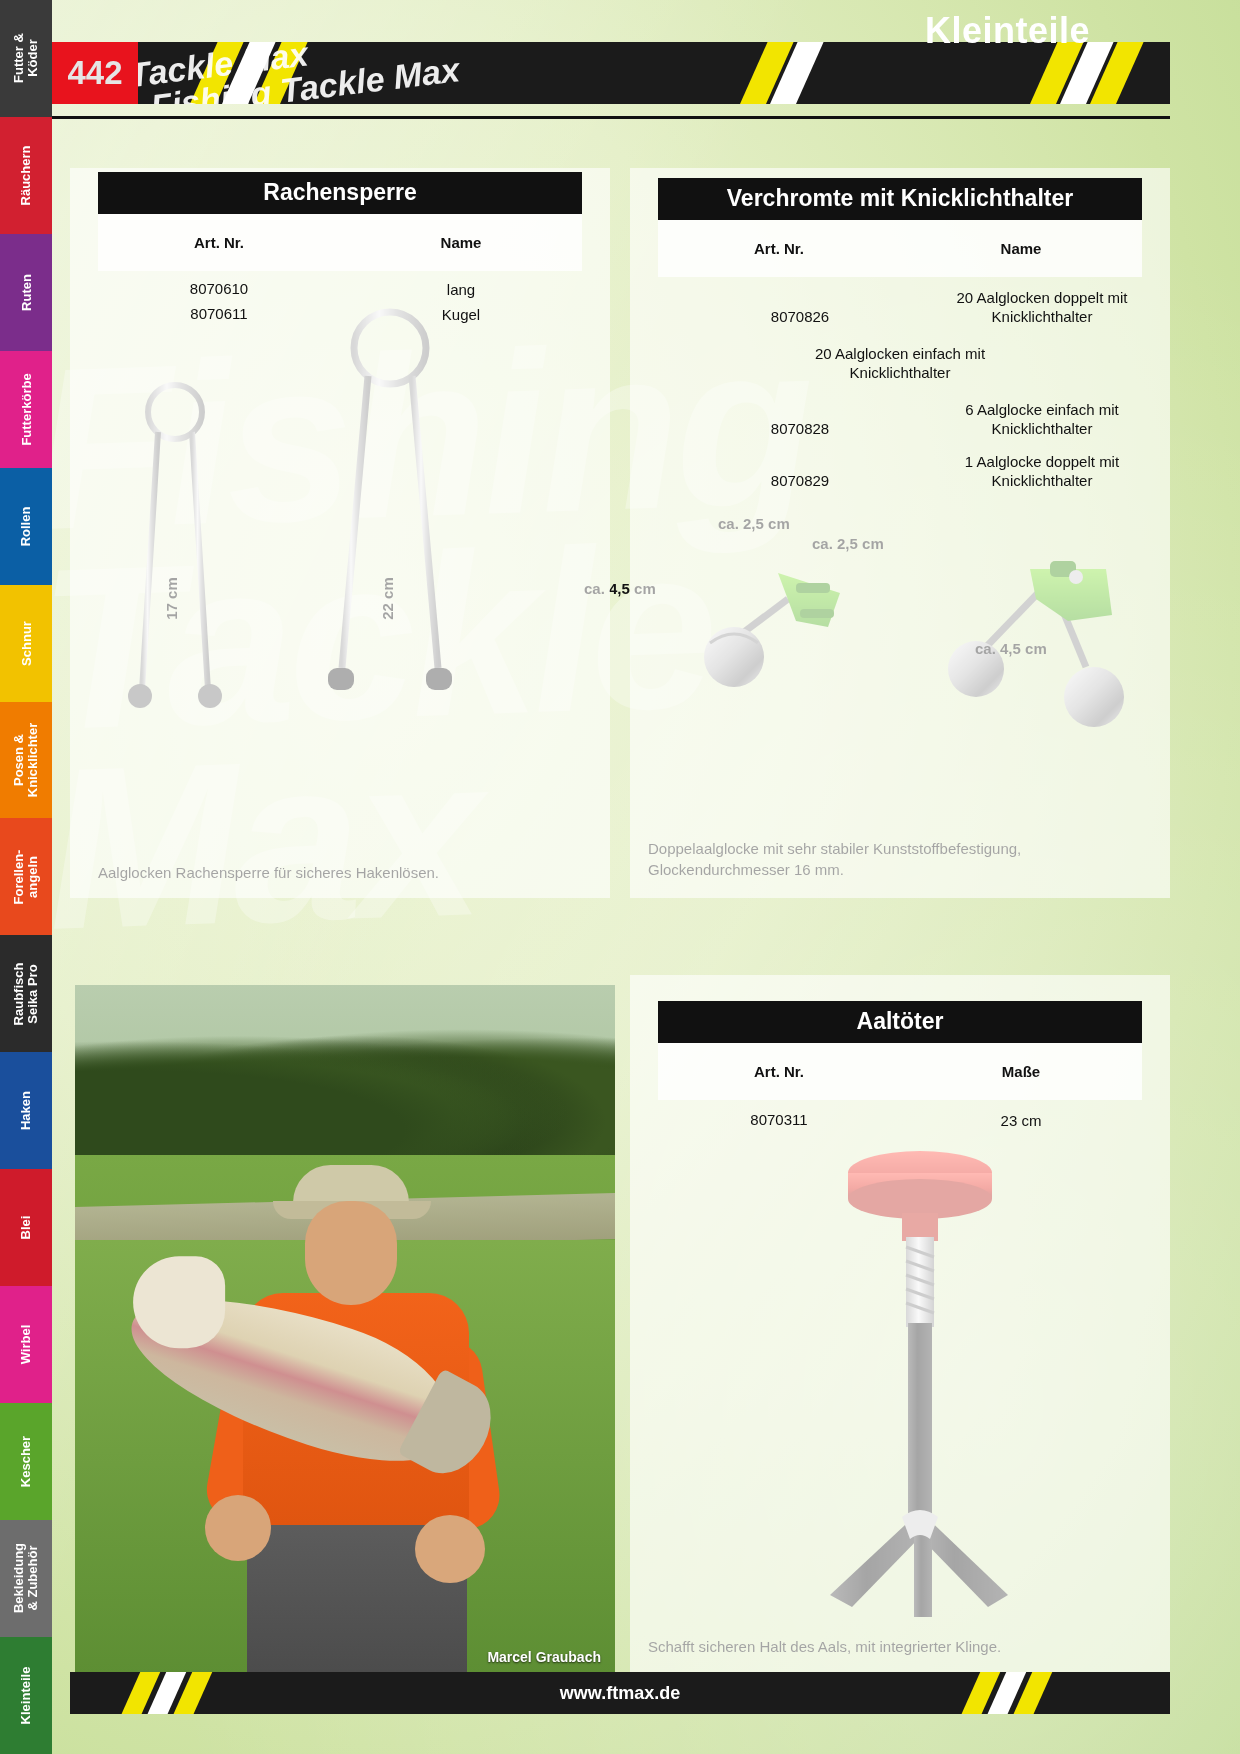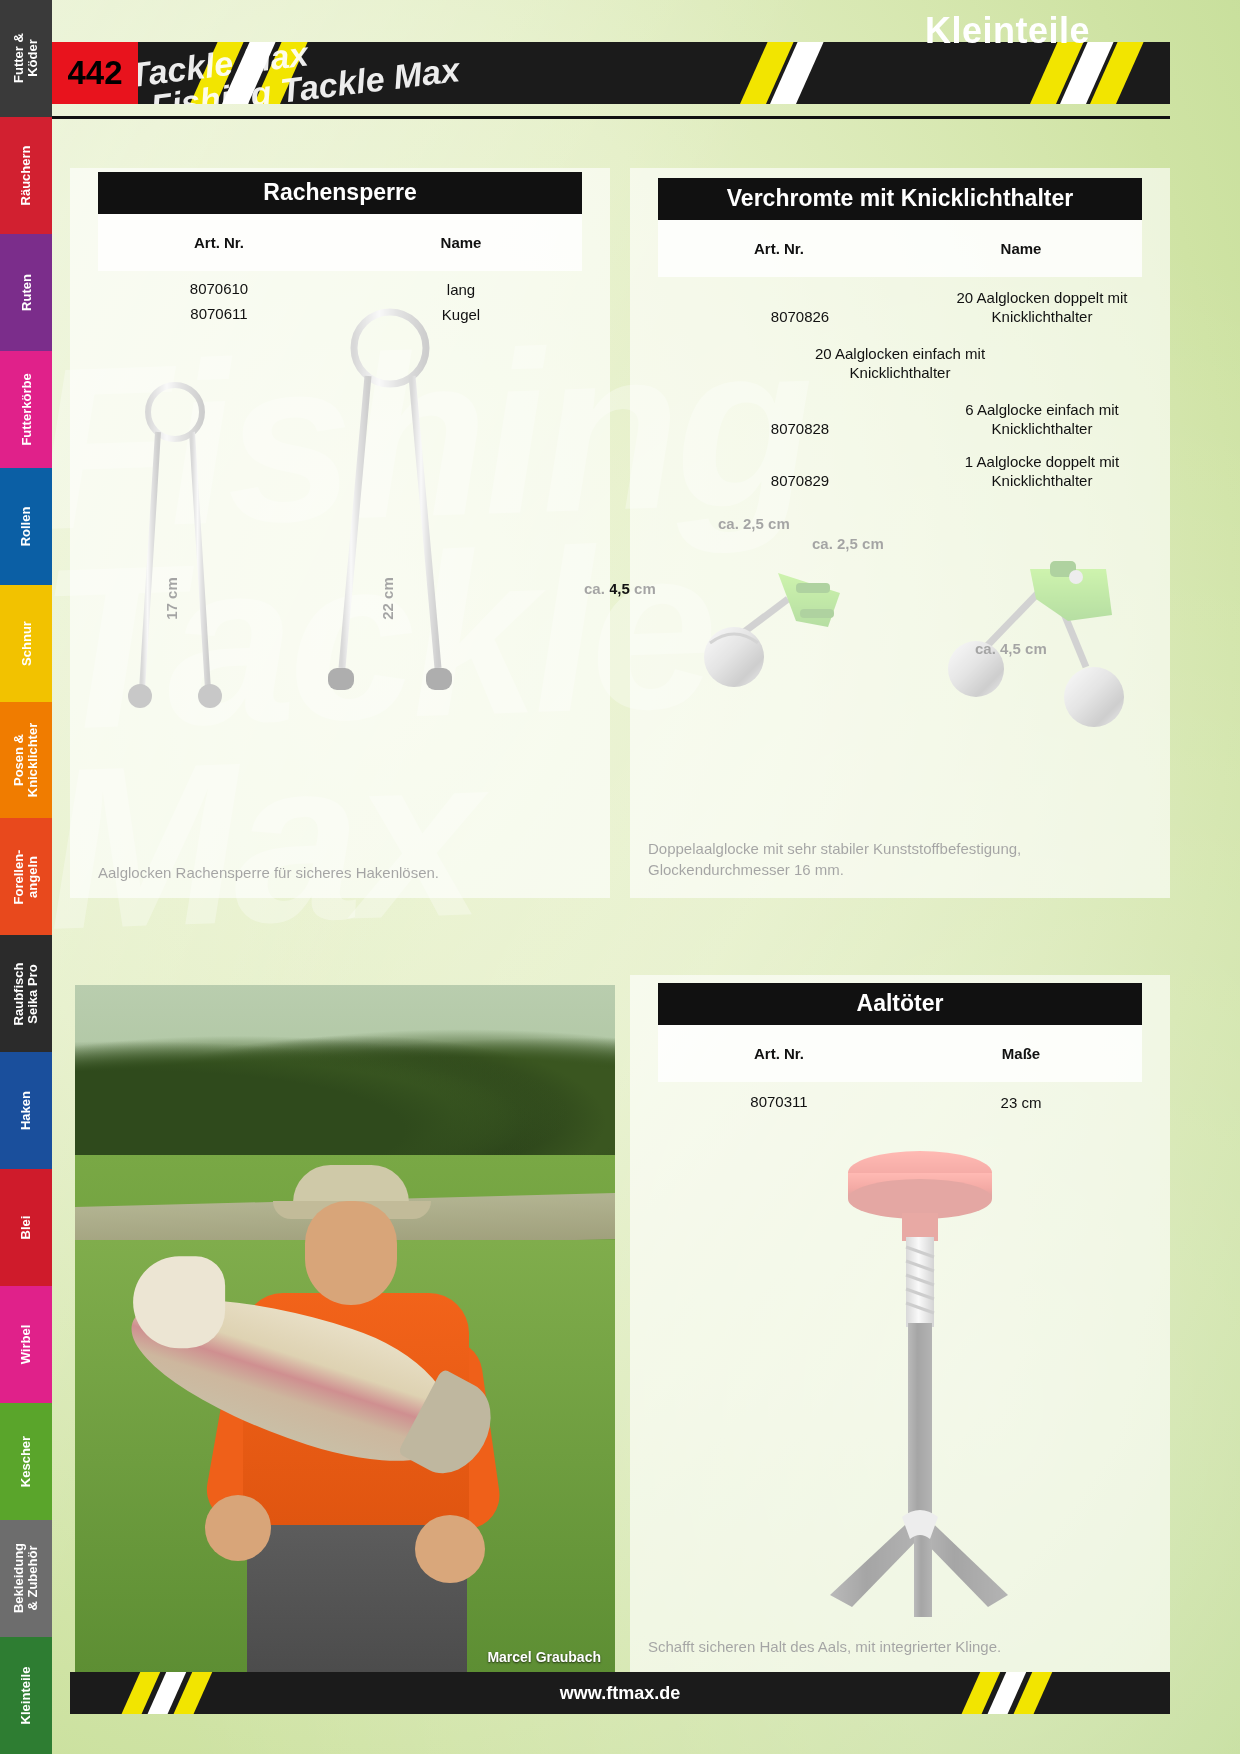--- a/index.html
+++ b/index.html
@@ -49,21 +49,21 @@
     background:#1b1b1b; overflow:hidden; z-index:10;
   }
   .header .stripes{ position:absolute; inset:0; overflow:hidden; }
   .header .stripe{
     position:absolute; top:-20px; width:26px; height:110px; background:#f2e500;
     transform:skewX(-24deg);
   }
   .header .stripe.w{ background:#ffffff; }
   .pagenum{
     position:absolute; left:52px; top:42px; width:86px; height:62px;
-    background:#e8131d; color:#000000; font-size:33px; font-weight:bold;
+    background:#e8131d; color:#e5e5e5; font-size:33px; font-weight:bold;
     display:flex; align-items:center; justify-content:center; z-index:12;
   }
   .header-title{
     position:absolute; right:150px; top:0; height:62px; display:flex; align-items:center;
     color:#fff; font-size:36px; font-weight:bold; letter-spacing:0.5px; z-index:13;
   }
   .header-ghost{
     position:absolute; left:80px; top:-4px; color:#fff; font-weight:bold;
     font-size:34px; font-style:italic; opacity:0.92; transform:rotate(-7deg);
     line-height:34px; z-index:11; white-space:nowrap;
@@ -374,21 +374,21 @@
   </svg>
   <div class="lbl" style="left:78px; top:-40px;">ca. 2,5 cm</div>
   <div class="lbl" style="left:-56px; top:25px;">ca. 4,5 cm</div>
   <div class="lbl" style="left:172px; top:-20px;">ca. 2,5 cm</div>
   <div class="lbl" style="left:335px; top:85px;">ca. 4,5 cm</div>
 </div>
 
 <div class="desc" style="left:648px; top:838px; width:470px;">Doppelaalglocke mit sehr stabiler Kunststoffbefestigung, Glockendurchmesser 16 mm.</div>
 
 <div class="panel" style="left:630px; top:975px; width:540px; height:700px;">
-  <div class="tbl-head" style="margin:8px 28px 0 28px;">Aaltöter</div>
+  <div class="tbl-head" style="margin:26px 28px 0 28px;">Aaltöter</div>
   <div class="tbl-sub" style="margin:0 28px;">
     <div class="c1">Art. Nr.</div>
     <div class="c2">Maße</div>
   </div>
   <div style="margin:8px 28px 0 28px;">
     <div class="row">
       <div class="c1">8070311</div>
       <div class="c2">23 cm</div>
     </div>
   </div>

